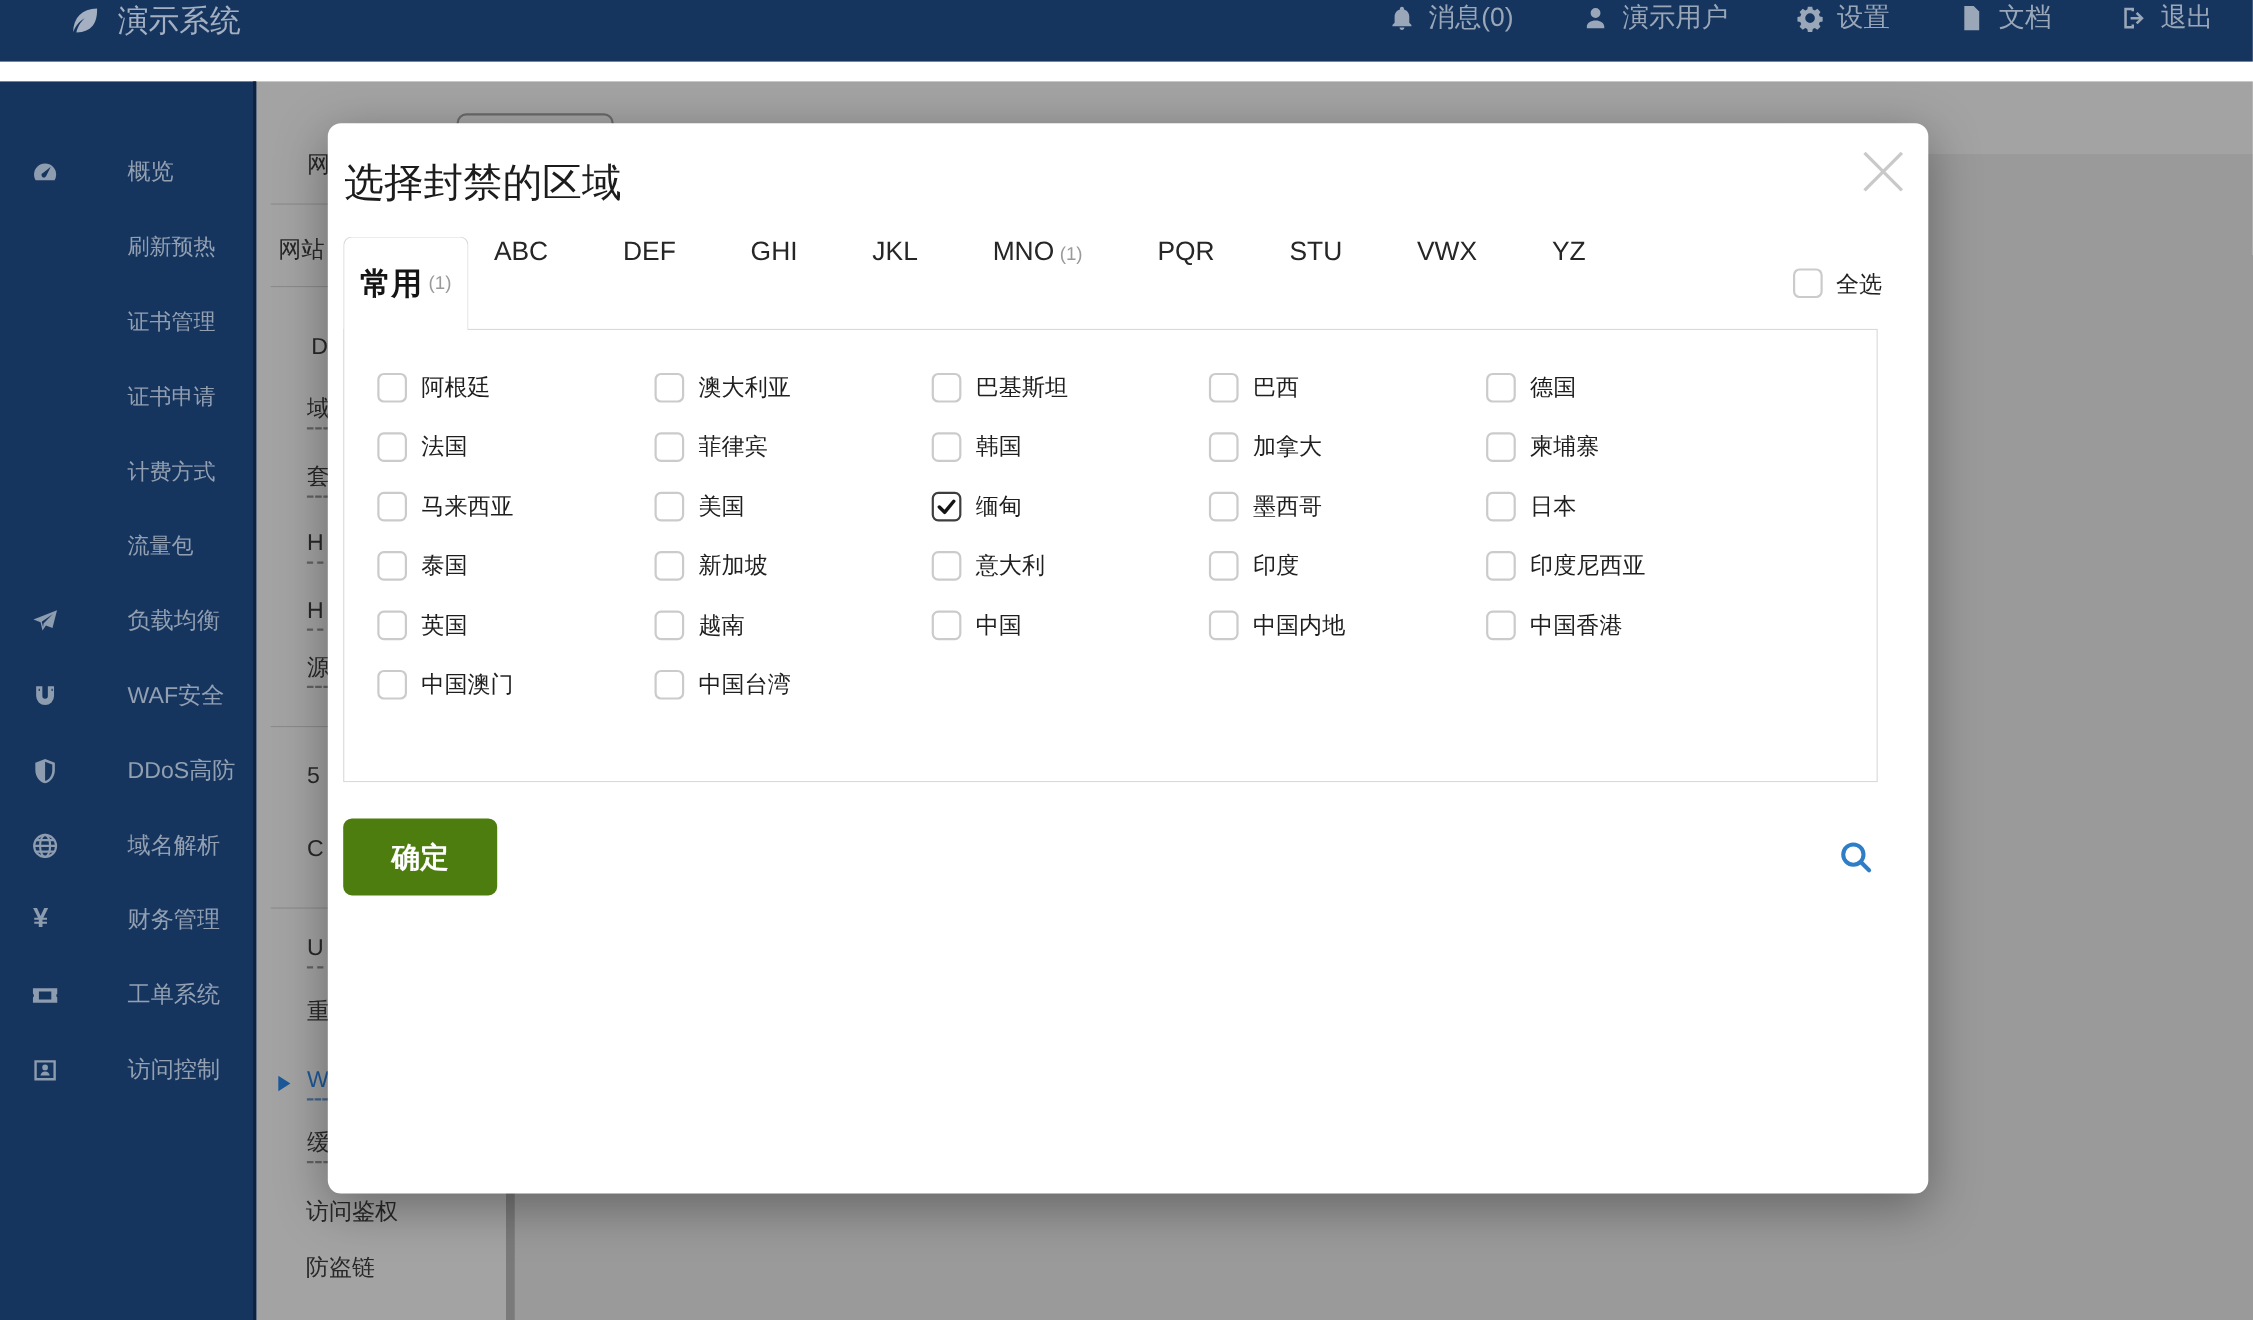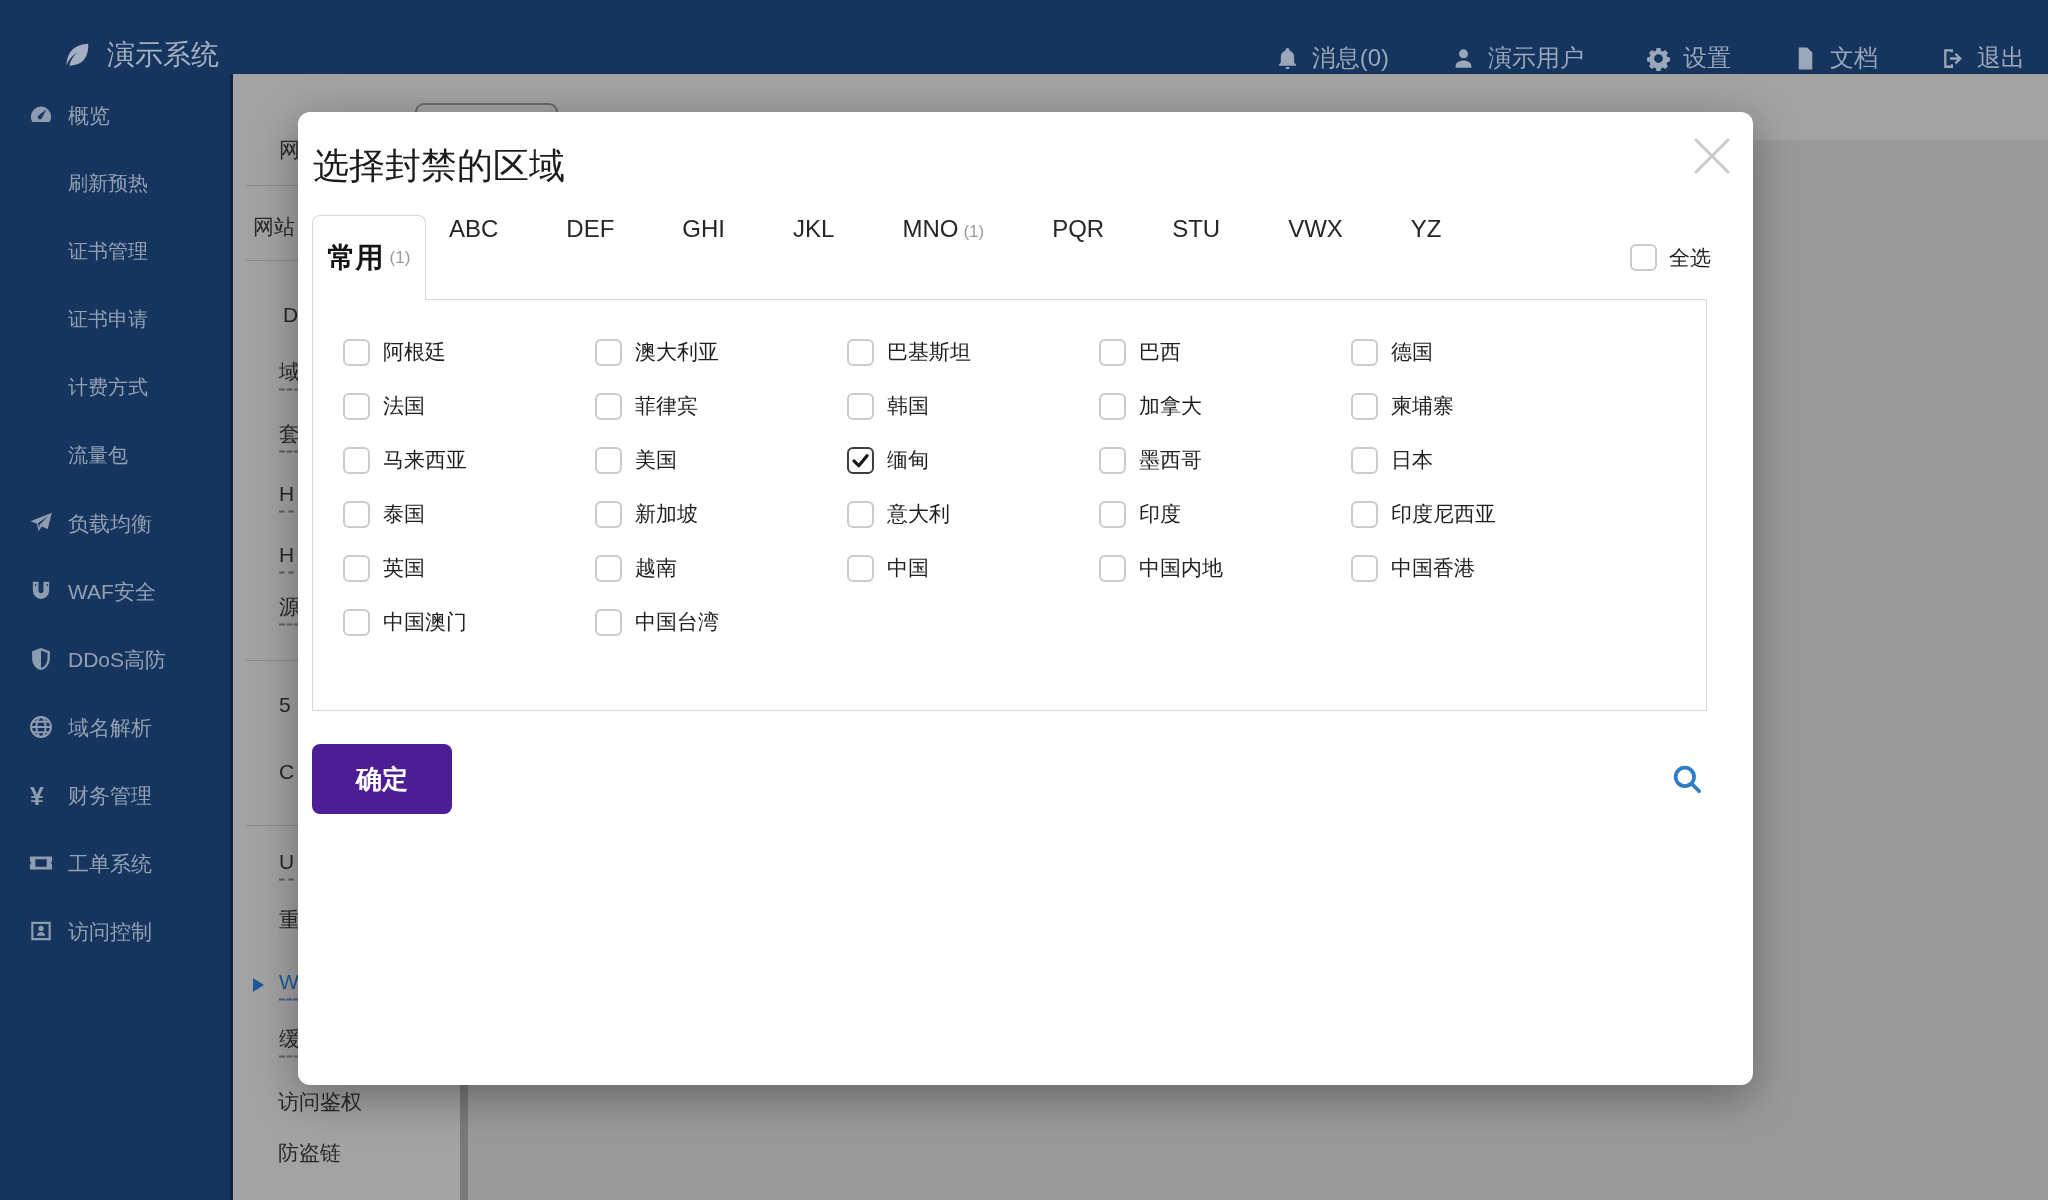--- a/index.html
+++ b/index.html
@@ -6,38 +6,38 @@
   body{
     width:2048px;height:1200px;position:relative;overflow:hidden;
     background:#ffffff;
     font-family:"Liberation Sans","DejaVu Sans",sans-serif;
     -webkit-font-smoothing:antialiased;
   }
   .icon svg{display:block;}
 
   
   .topbar{
-    position:absolute;left:0;top:0;width:100%;height:74px;
-    background:#16355e;display:flex;align-items:flex-end;justify-content:space-between;
-    box-sizing:border-box;padding:0 23px 0 62px;z-index:5;
+    position:absolute;left:0;top:0;width:100%;height:56px;
+    background:#16355e;display:flex;align-items:flex-start;justify-content:space-between;
+    box-sizing:border-box;padding:0 36px 0 62px;z-index:5;
   }
   .brand{display:flex;align-items:center;gap:15px;color:#a4b0c2;font-size:28px;}
   .brand .icon svg{width:30px;height:30px;}
   .topnav{display:flex;align-items:center;gap:62px;}
   .nav-item{display:flex;align-items:center;gap:12px;color:#9aa7b8;font-size:24px;cursor:pointer;}
   .nav-item .icon svg{width:25px;height:25px;}
 
   
   .sidebar{
     position:absolute;left:0;top:74px;bottom:0;width:233px;
     background:#16355e;box-sizing:border-box;border-right:3px solid #0d2440;
     padding-top:28px;z-index:5;
   }
-  .side-item{height:68px;display:flex;align-items:flex-start;color:#93a0b2;font-size:21px;
-    position:relative;cursor:pointer;}
+  .side-item{height:68px;display:flex;align-items:flex-end;color:#93a0b2;font-size:21px;
+    position:relative;cursor:pointer;padding-left:48px;}
   .side-item .icon{position:absolute;left:28px;width:26px;height:26px;color:#8e9cb0;}
   .side-item .icon svg{width:26px;height:26px;}
   .side-item .yen{position:absolute;left:30px;font-size:25px;font-weight:bold;color:#8e9cb0;}
   .side-item .lbl{margin-left:68px;white-space:nowrap;}
   .side-item.sub .lbl{font-size:20px;}
   .side-item.active{background:#0d2845;box-shadow:inset 0 1px 0 #0a2038,inset 0 -1px 0 #0a2038;}
 
   
   .bg-area{position:absolute;left:233px;top:74px;right:0;bottom:0;background:#ffffff;overflow:hidden;z-index:1;}
   .bg-main{position:absolute;left:235px;top:66px;right:0;bottom:0;background:#f1f1f1;}
@@ -78,21 +78,21 @@
   .region-grid{position:absolute;left:30px;top:25px;display:grid;
     grid-template-columns:repeat(5,252px);grid-auto-rows:54px;align-items:center;}
   .region{display:flex;align-items:center;gap:13px;cursor:pointer;}
   .cb{width:27px;height:27px;box-sizing:border-box;border:2px solid #cbcbcb;border-radius:6px;
     background:#ffffff;display:flex;align-items:center;justify-content:center;flex:0 0 auto;}
   .cb.checked{border-color:#3d3d3d;}
   .cb svg{width:21px;height:21px;}
   .rname{font-size:21px;color:#1f1f1f;white-space:nowrap;}
 
   .confirm-btn{position:absolute;left:14px;top:632px;width:140px;height:70px;border:none;
-    border-radius:8px;background:#4c1d95;color:#ffffff;font-size:26px;font-weight:bold;
+    border-radius:8px;background:#4d7c0f;color:#ffffff;font-size:26px;font-weight:bold;
     font-family:Liberation Serif, serif;cursor:pointer;}
   .search-btn{position:absolute;left:1372px;top:650px;width:34px;height:34px;color:#2e7ec7;cursor:pointer;}
   .search-btn svg{width:34px;height:34px;}
 </style>
 </head>
 <body>
 
 <div class="topbar">
   <div class="brand">
     <span class="icon" id="brand-icon">

